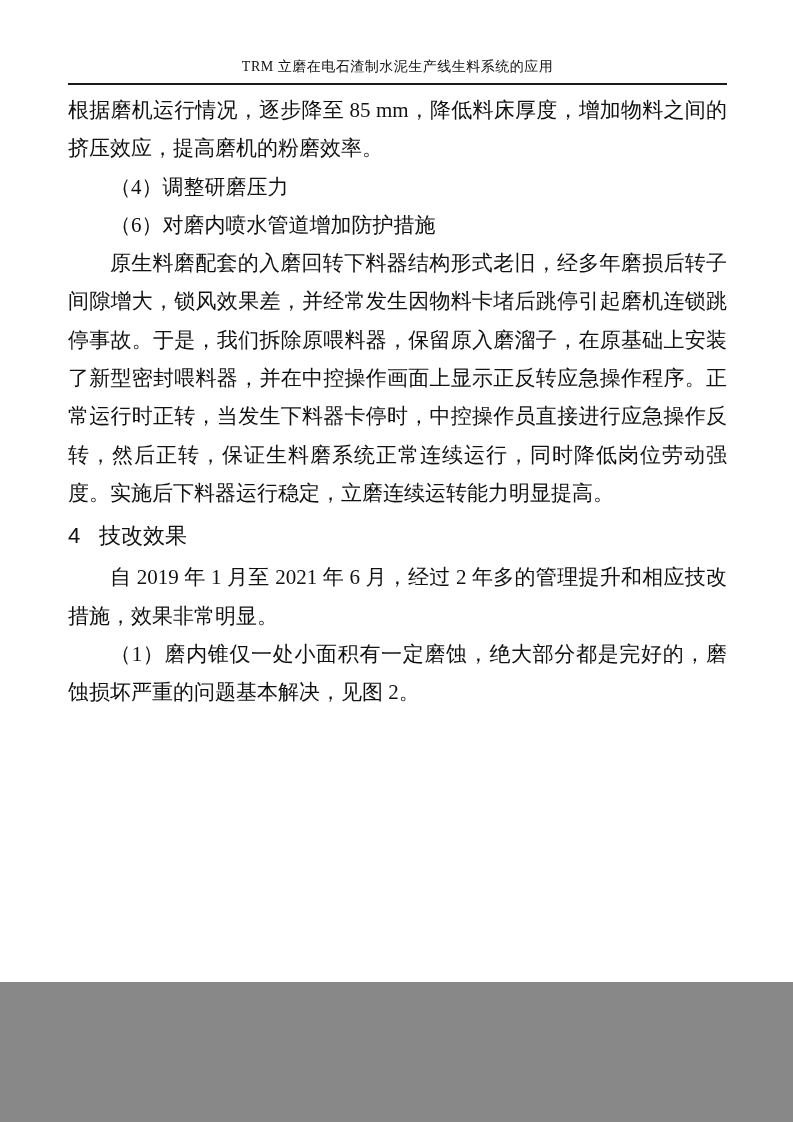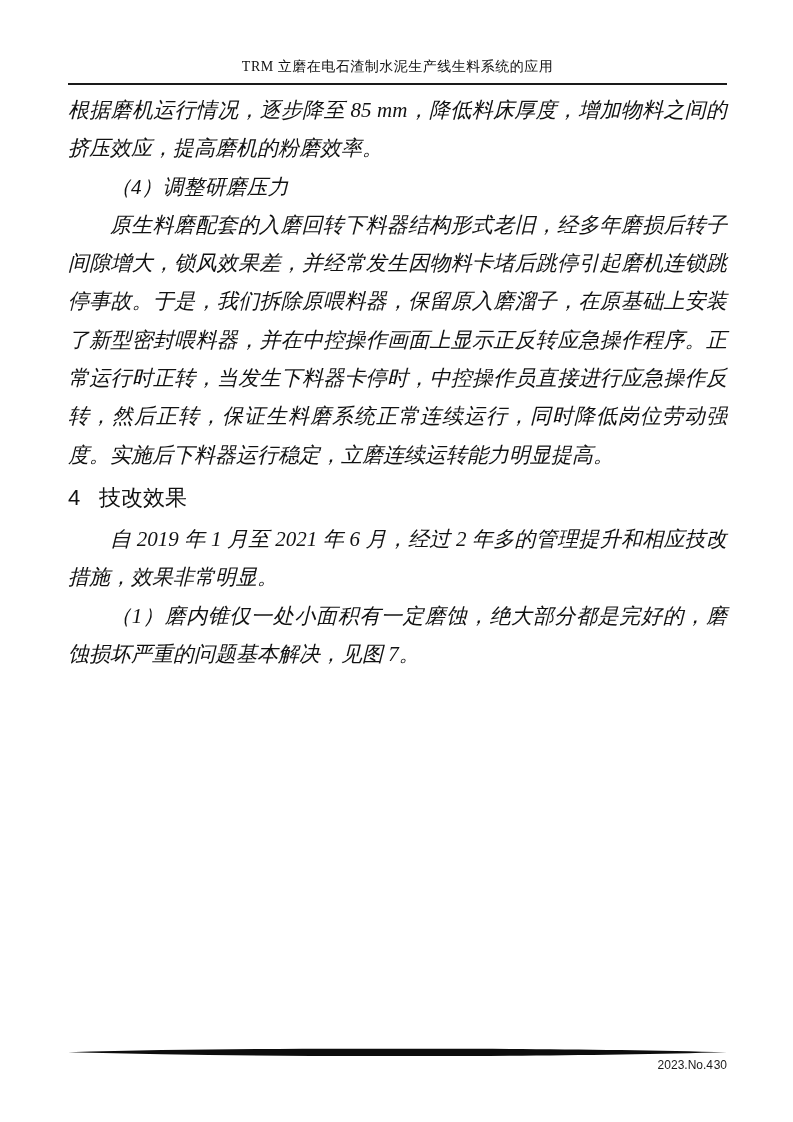--- a/index.html
+++ b/index.html
@@ -1,18 +1,18 @@
 <!DOCTYPE html>
 <html><head>
 <meta charset="utf-8">
 <style>
   html,body { margin:0; padding:0; background:#888; }
   .page {
     position:relative;
-    width:793px; height:1122px;
+    width:793px; height:982px;
     margin:0 auto;
     background:#ffffff;
     font-family:"Liberation Serif","DejaVu Serif",serif;
     color:#111111;
     overflow:hidden;
   }
   .running-head {
     position:absolute;
     top:58px; left:68px; width:659px;
     text-align:center;
@@ -22,21 +22,21 @@
     border-bottom:2px solid #1a1a1a;
   }
   .content {
     position:absolute;
     top:91px; left:68px; width:659px;
     font-size:21px;
     line-height:38.3px;
     text-align:justify;
     word-break:break-all;
   }
-  .content p { margin:0;font-style:italic; }
+  .content p { margin:0; }
   .para-indent { text-indent:2em; }
   .section-heading {
     font-weight:normal;
     font-size:22px;
     line-height:42px;
     margin:3px 0 1px 0;
     font-family:"Liberation Sans","DejaVu Sans",sans-serif;
   }
   .section-heading .sec-num { margin-right:0.85em; }
   .page-footer {
@@ -59,28 +59,29 @@
 </head>
 <body>
 
 <div class="page">
 
   <div class="running-head">TRM 立磨在电石渣制水泥生产线生料系统的应用</div>
 
   <div class="content">
     <p>根据磨机运行情况，逐步降至 85 mm，降低料床厚度，增加物料之间的挤压效应，提高磨机的粉磨效率。</p>
     <p class="para-indent">（4）调整研磨压力</p>
+    <p class="para-indent">（6）对磨内喷水管道增加防护措施</p>
     <p class="para-indent">原生料磨配套的入磨回转下料器结构形式老旧，经多年磨损后转子间隙增大，锁风效果差，并经常发生因物料卡堵后跳停引起磨机连锁跳停事故。于是，我们拆除原喂料器，保留原入磨溜子，在原基础上安装了新型密封喂料器，并在中控操作画面上显示正反转应急操作程序。正常运行时正转，当发生下料器卡停时，中控操作员直接进行应急操作反转，然后正转，保证生料磨系统正常连续运行，同时降低岗位劳动强度。实施后下料器运行稳定，立磨连续运转能力明显提高。</p>
 
     <h2 class="section-heading">
       <span class="sec-num">4</span><span>技改效果</span>
     </h2>
 
     <p class="para-indent">自 2019 年 1 月至 2021 年 6 月，经过 2 年多的管理提升和相应技改措施，效果非常明显。</p>
-    <p class="para-indent">（1）磨内锥仅一处小面积有一定磨蚀，绝大部分都是完好的，磨蚀损坏严重的问题基本解决，见图 7。</p>
+    <p class="para-indent">（1）磨内锥仅一处小面积有一定磨蚀，绝大部分都是完好的，磨蚀损坏严重的问题基本解决，见图 2。</p>
   </div>
 
   <div class="page-footer">
     <svg class="footer-bar" viewBox="0 0 659 9" preserveAspectRatio="none" aria-hidden="true">
       <path d="M0,4.2 C 110,1.2 230,0.4 330,0.8 C 430,0.4 560,1.4 659,4.2 C 560,6.8 430,8.4 330,8.0 C 230,8.4 110,6.8 0,4.2 Z" fill="#0d0d0d"></path>
     </svg>
     <div class="footer-row">
       <span class="footer-page-number">30</span>
       <span class="footer-issue">2023.No.4</span>
     </div>

